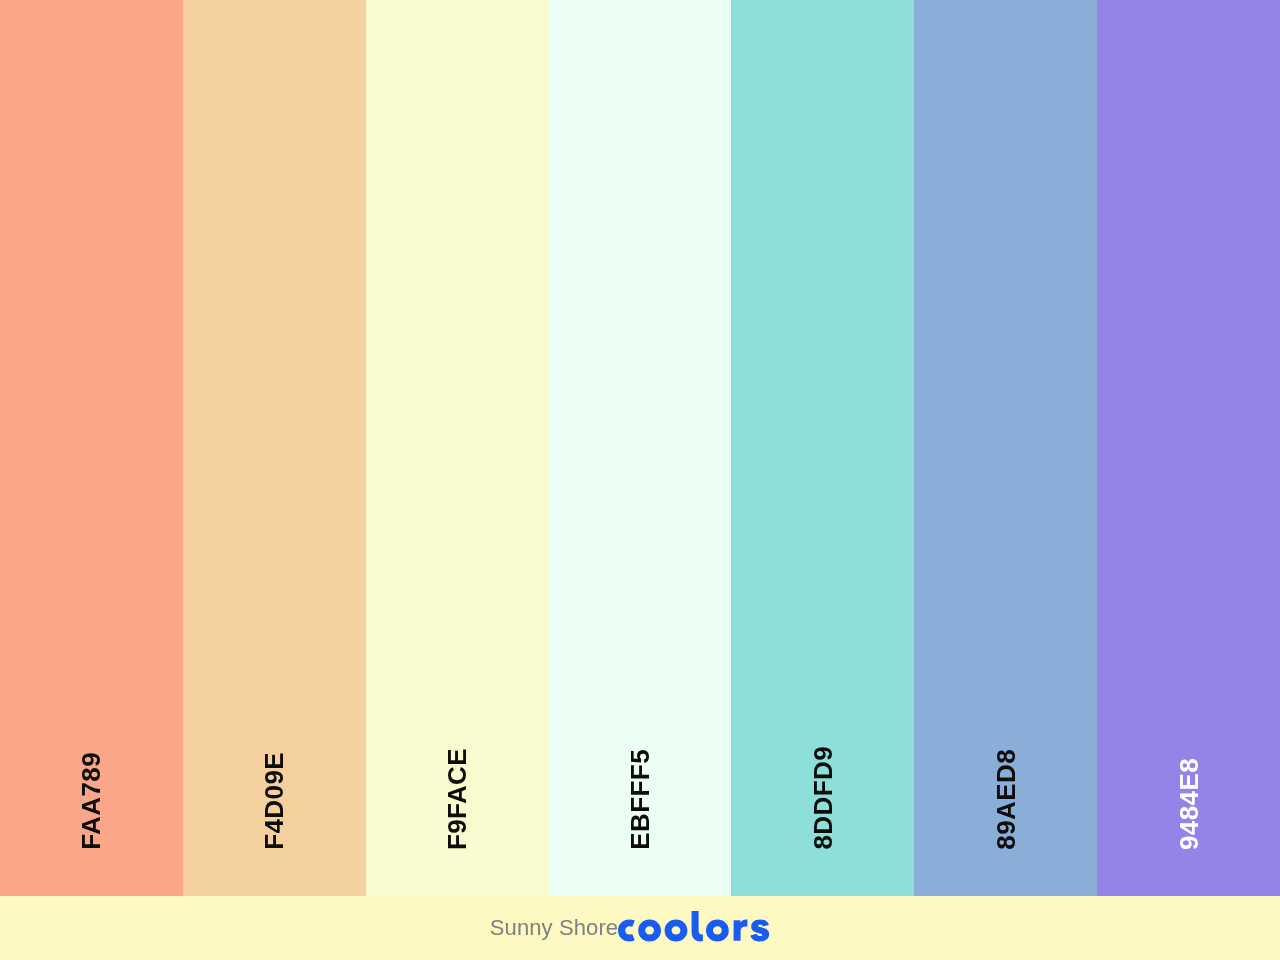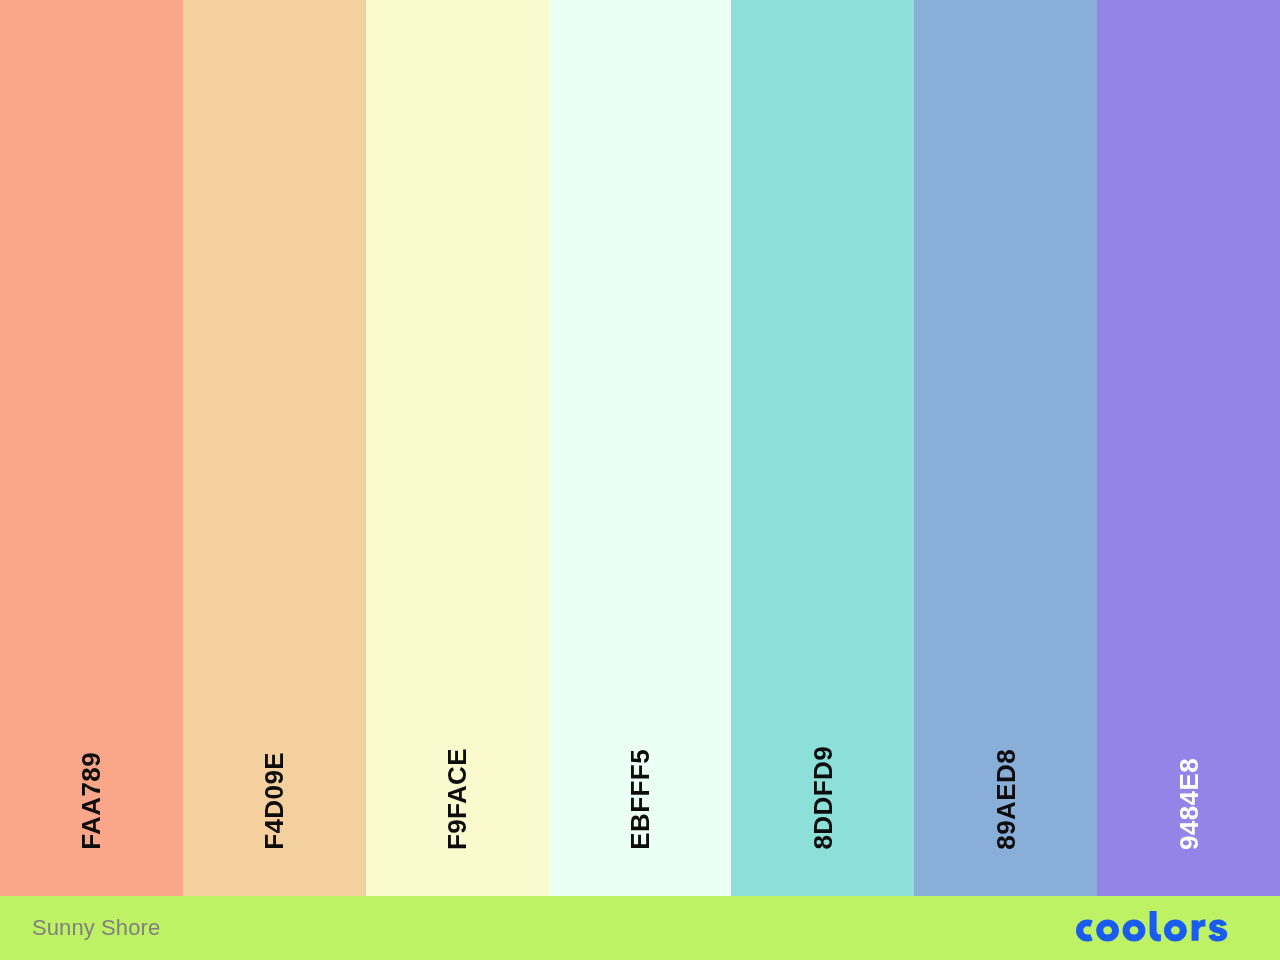--- a/index.html
+++ b/index.html
@@ -108,21 +108,21 @@
         <span class="swatch-label dark" style="color: rgb(13, 13, 13);">8DDFD9</span>
       </div>
       <div class="swatch" style="background-color: rgb(137, 174, 216);">
         <span class="swatch-label dark" style="color: rgb(13, 13, 13);">89AED8</span>
       </div>
       <div class="swatch" style="background-color: rgb(148, 132, 232);">
         <span class="swatch-label light" style="color: rgb(255, 255, 255);">9484E8</span>
       </div>
     </div>
 
-  <div id="palette-footer" style="background-color: #bef264;">
+  <div id="palette-footer" style="background-color: #fef9c3; justify-content: center;">
     <span id="palette-name" style="color: rgb(128, 128, 128);">Sunny Shore</span>
 
     <a id="coolors-logo" href="#" aria-label="coolors">
       <svg width="172" height="34" viewBox="0 0 172 34">
         <g id="coolors-glyphs" fill="#1A5CF0">
 
           <path d="M16.8 9.6a12.4 12.4 0 0 0-5.4-1.2C5 8.4 0 13.1 0 19.4S5 30.4 11.4 30.4c2 0 3.8-.4 5.4-1.2l-2.6-6.3c-.8.4-1.7.6-2.6.6-2.5 0-4.4-1.8-4.4-4.1s1.9-4.1 4.4-4.1c.9 0 1.8.2 2.6.6l2.6-6.3z"></path>
 
           <path d="M31.6 8.4c-6.4 0-11.4 4.7-11.4 11s5 11 11.4 11S43 25.7 43 19.4s-5-11-11.4-11zm0 15.1c-2.5 0-4.4-1.8-4.4-4.1s1.9-4.1 4.4-4.1 4.4 1.8 4.4 4.1-1.9 4.1-4.4 4.1z"></path>
 

